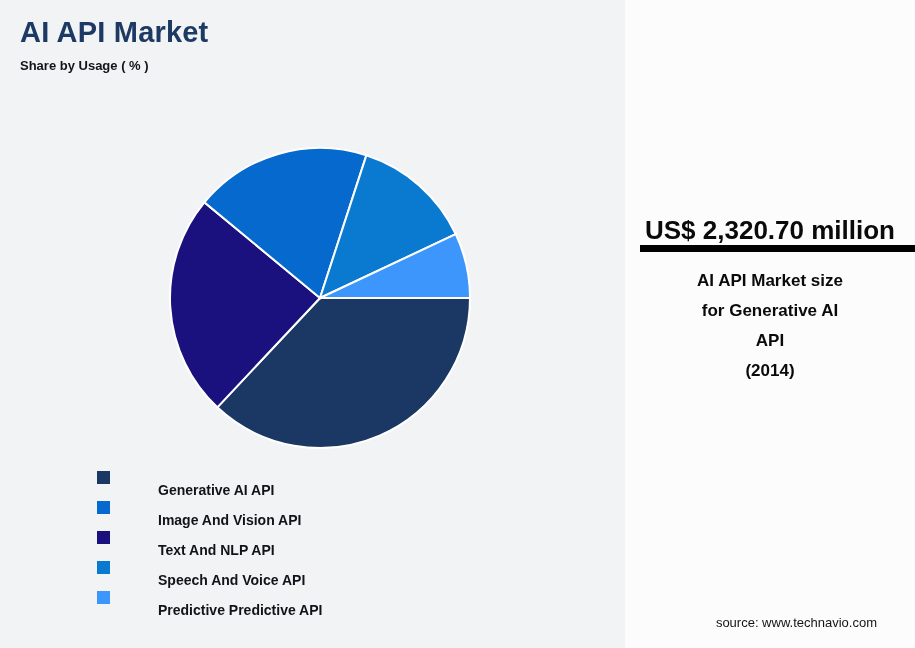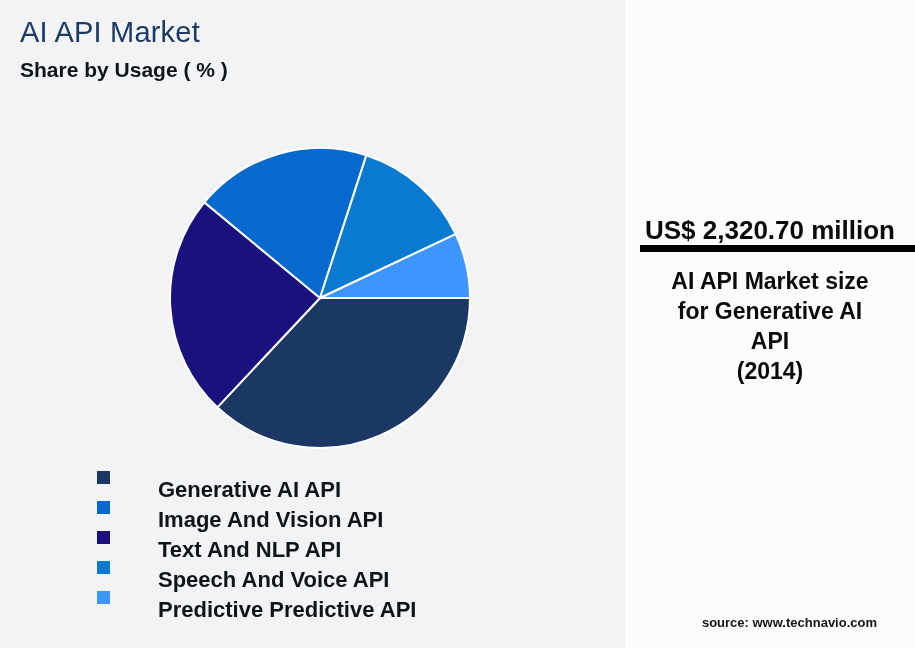--- a/index.html
+++ b/index.html
@@ -29,31 +29,31 @@
     width: 625px;
     height: 648px;
     background: #f2f3f5;
   }
 
   .chart-title {
     position: absolute;
     left: 20px;
     top: 16px;
     font-size: 29px;
-    font-weight: normal;
+    font-weight: bold;
     color: #1c3a63;
     letter-spacing: 0.2px;
     white-space: nowrap;
   }
 
   .chart-subtitle {
     position: absolute;
     left: 20px;
     top: 58px;
-    font-size: 21px;
+    font-size: 13px;
     font-weight: bold;
     color: #111418;
     white-space: nowrap;
   }
 
   
   .pie-wrap {
     position: absolute;
     left: 170px;
     top: 148px;
@@ -80,21 +80,21 @@
     height: 30px;
   }
   .legend-swatch {
     width: 13px;
     height: 13px;
     flex: 0 0 13px;
     margin-right: 0;
   }
   .legend-label {
     margin-left: 48px;
-    font-size: 22px;
+    font-size: 14px;
     font-weight: bold;
     color: #101317;
     white-space: nowrap;
     margin-top: 25px;
   }
 
   
   .right-panel {
     position: absolute;
     left: 625px;
@@ -124,32 +124,32 @@
     height: 7px;
     background: #000000;
   }
 
   .callout-desc {
     position: absolute;
     left: 12px;
     right: 12px;
     top: 266px;
     text-align: center;
-    font-size: 23px;
+    font-size: 17px;
     font-weight: bold;
     color: #0a0a0a;
     line-height: 30px;
   }
 
   .source-note {
     position: absolute;
     right: 38px;
     bottom: 18px;
     font-size: 13px;
-    font-weight: bold;
+    font-weight: normal;
     color: #111418;
     white-space: nowrap;
   }
 </style>
 </head>
 <body>
 
 <div id="canvas">
 
   <div class="left-panel">

